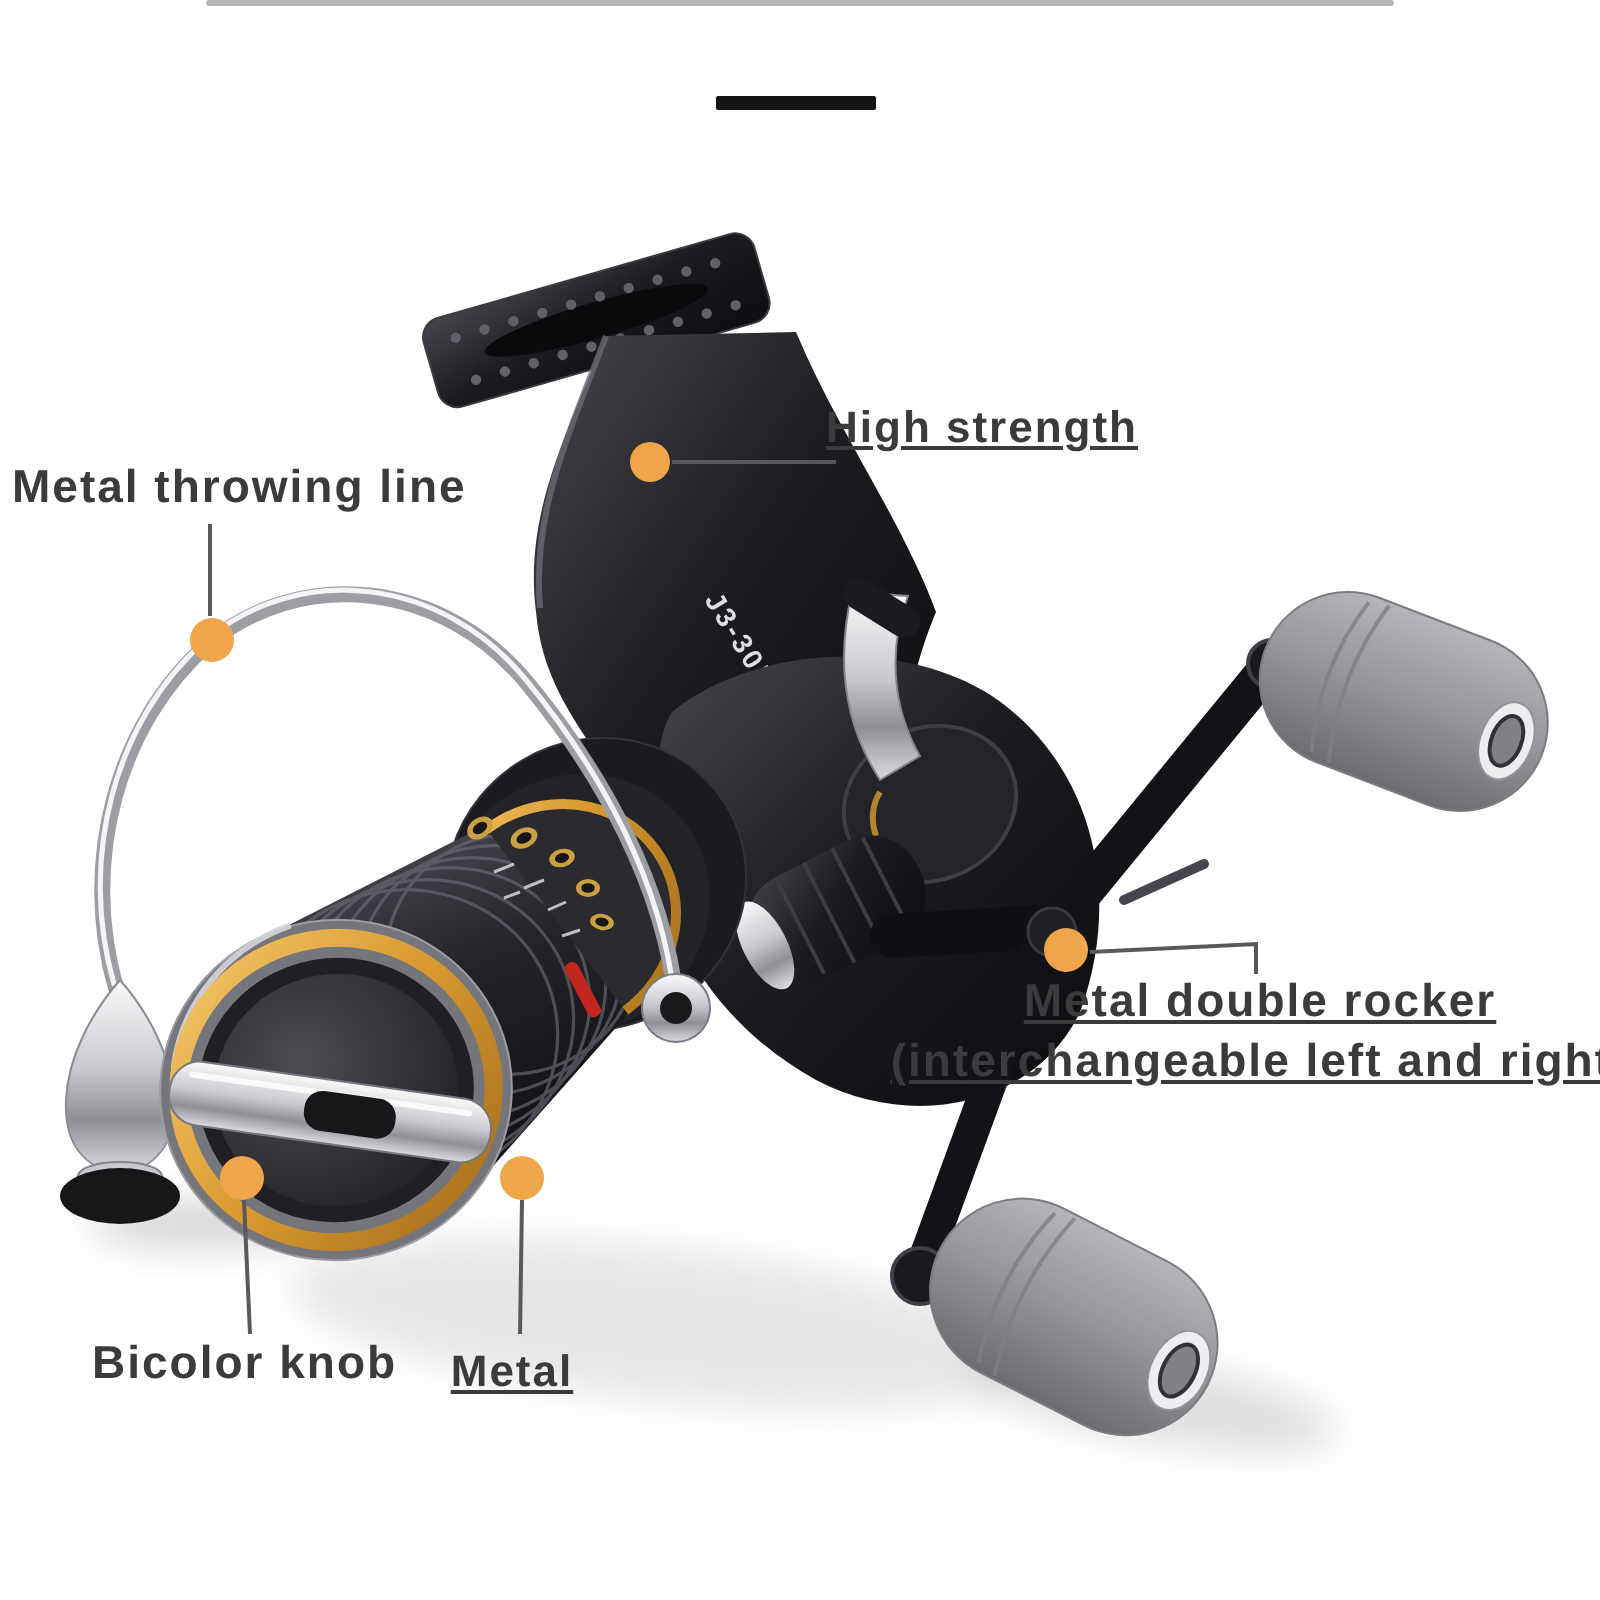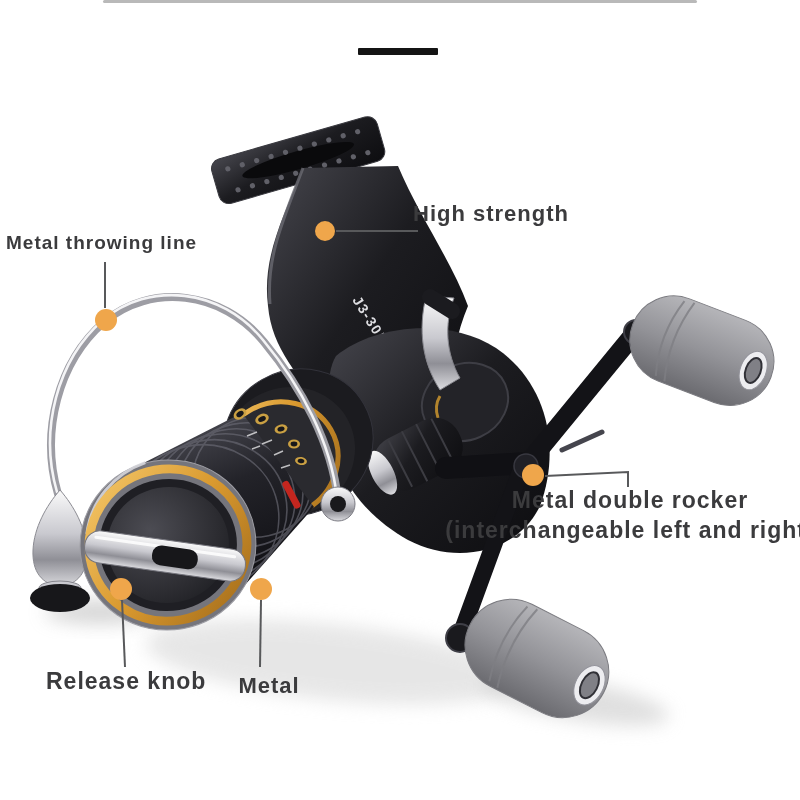--- a/index.html
+++ b/index.html
@@ -4,26 +4,26 @@
 <style>
   html,body{margin:0;padding:0;}
   body{font-family:"Liberation Sans",sans-serif;background:#fff;}
   #canvas{position:relative;width:800px;height:800px;background:#fff;overflow:hidden;}
   #reel-svg{position:absolute;left:0;top:0;width:800px;height:800px;}
   .deco{position:absolute;}
   #top-rule{left:103px;top:0;width:594px;height:3px;background:#b9b9b9;border-radius:2px;}
   #top-bar{left:358px;top:48px;width:80px;height:7px;background:#141414;border-radius:1px;}
   .label{position:absolute;font-weight:600;font-size:22px;line-height:26px;
          color:var(--label-color,#3b3b3d);letter-spacing:1px;white-space:nowrap;z-index:5;}
-  .center{transform:translateX(-50%);text-align:center;}
-  #lbl-throwing{left:6px;top:230px;font-size:19px;}
+  .center{transform:translateX(-50%);text-align:center;text-decoration:underline;}
+  #lbl-throwing{left:6px;top:230px;font-size:23px;}
   #lbl-nylon{left:491px;top:197px;line-height:33px;}
   #lbl-rocker{left:630px;top:485px;line-height:30px;font-size:23px;}
   #lbl-release{left:46px;top:668px;font-size:23px;}
-  #lbl-bicolor{left:269px;top:670px;line-height:31px;}
+  #lbl-bicolor{left:256px;top:670px;line-height:31px;}
 </style>
 </head>
 <body>
 
 <div id="canvas" style="background: rgb(255, 255, 255);">
 
   <div id="top-rule" class="deco" style="background: rgb(185, 185, 185);"></div>
   <div id="top-bar" class="deco" style="background: rgb(20, 20, 20);"></div>
 
   <svg id="reel-svg" viewBox="0 0 800 800">
@@ -229,19 +229,19 @@
 
   <div id="lbl-nylon" class="label center">
     <div>High strength</div>
   </div>
 
   <div id="lbl-rocker" class="label center">
     <div>Metal double rocker</div>
     <div>(interchangeable left and right)</div>
   </div>
 
-  <div id="lbl-release" class="label">Release knob</div>
+  <div id="lbl-release" class="label">Bicolor knob</div>
 
   <div id="lbl-bicolor" class="label center">
     <div>Metal</div>
   </div>
 
 </div>
 
 </body></html>

